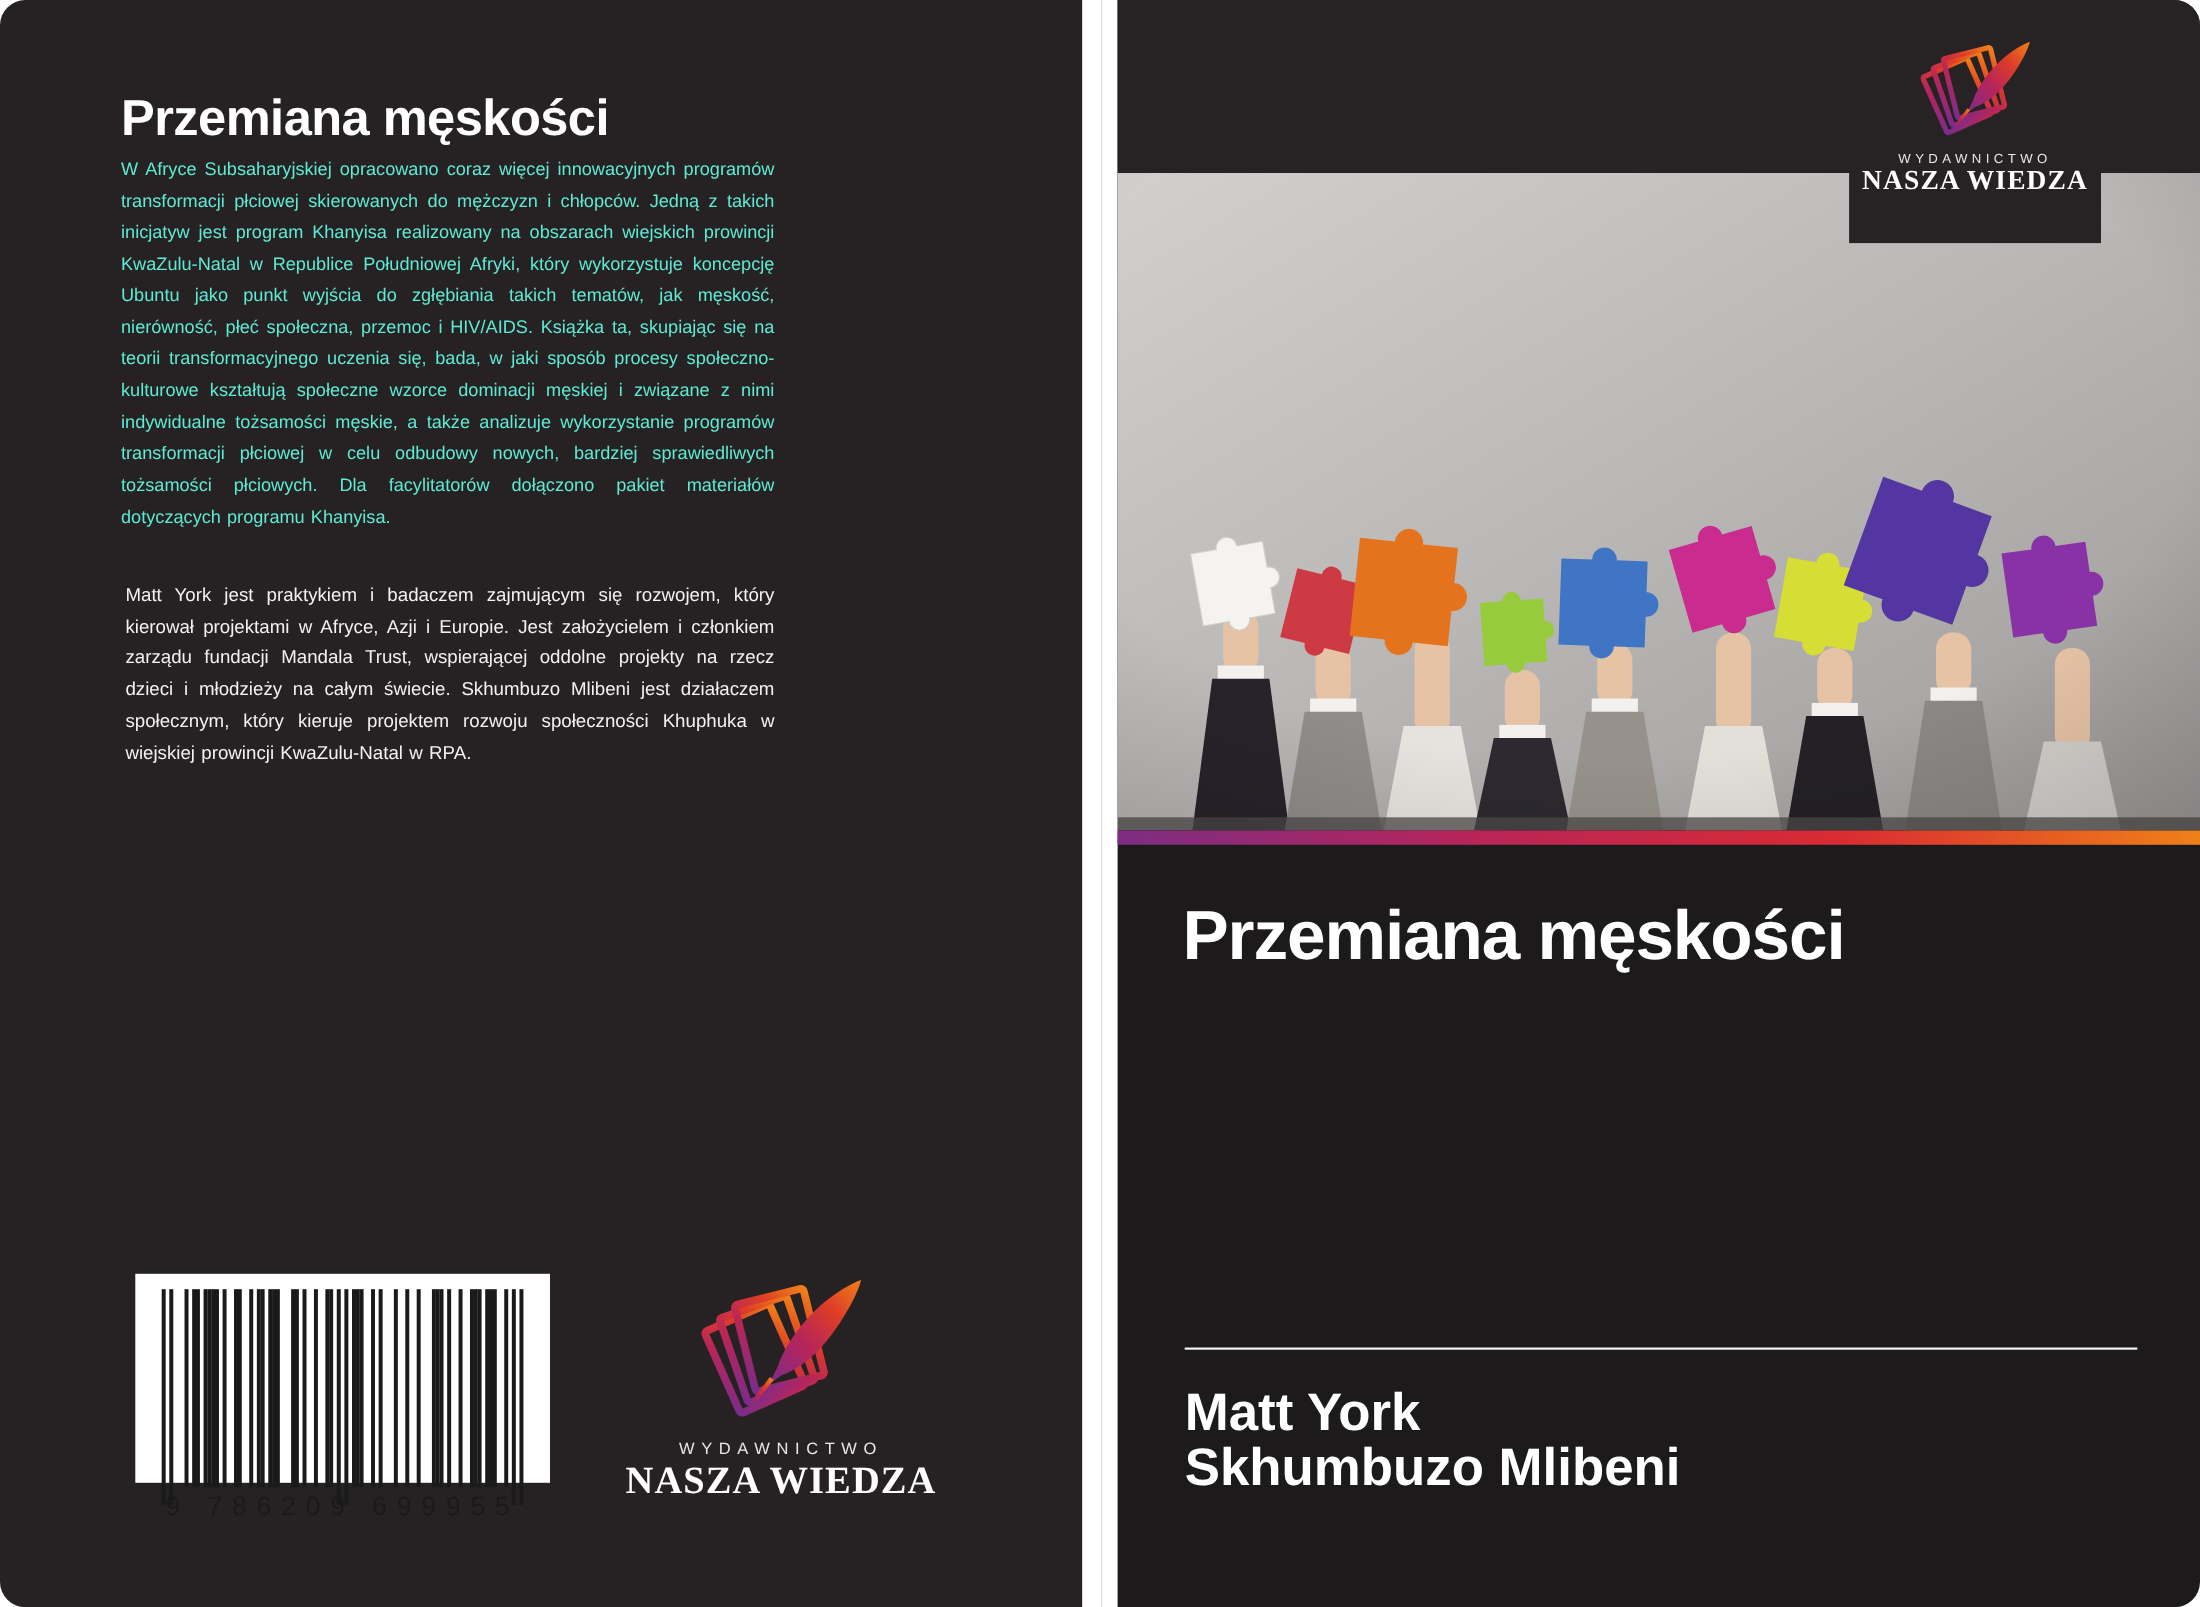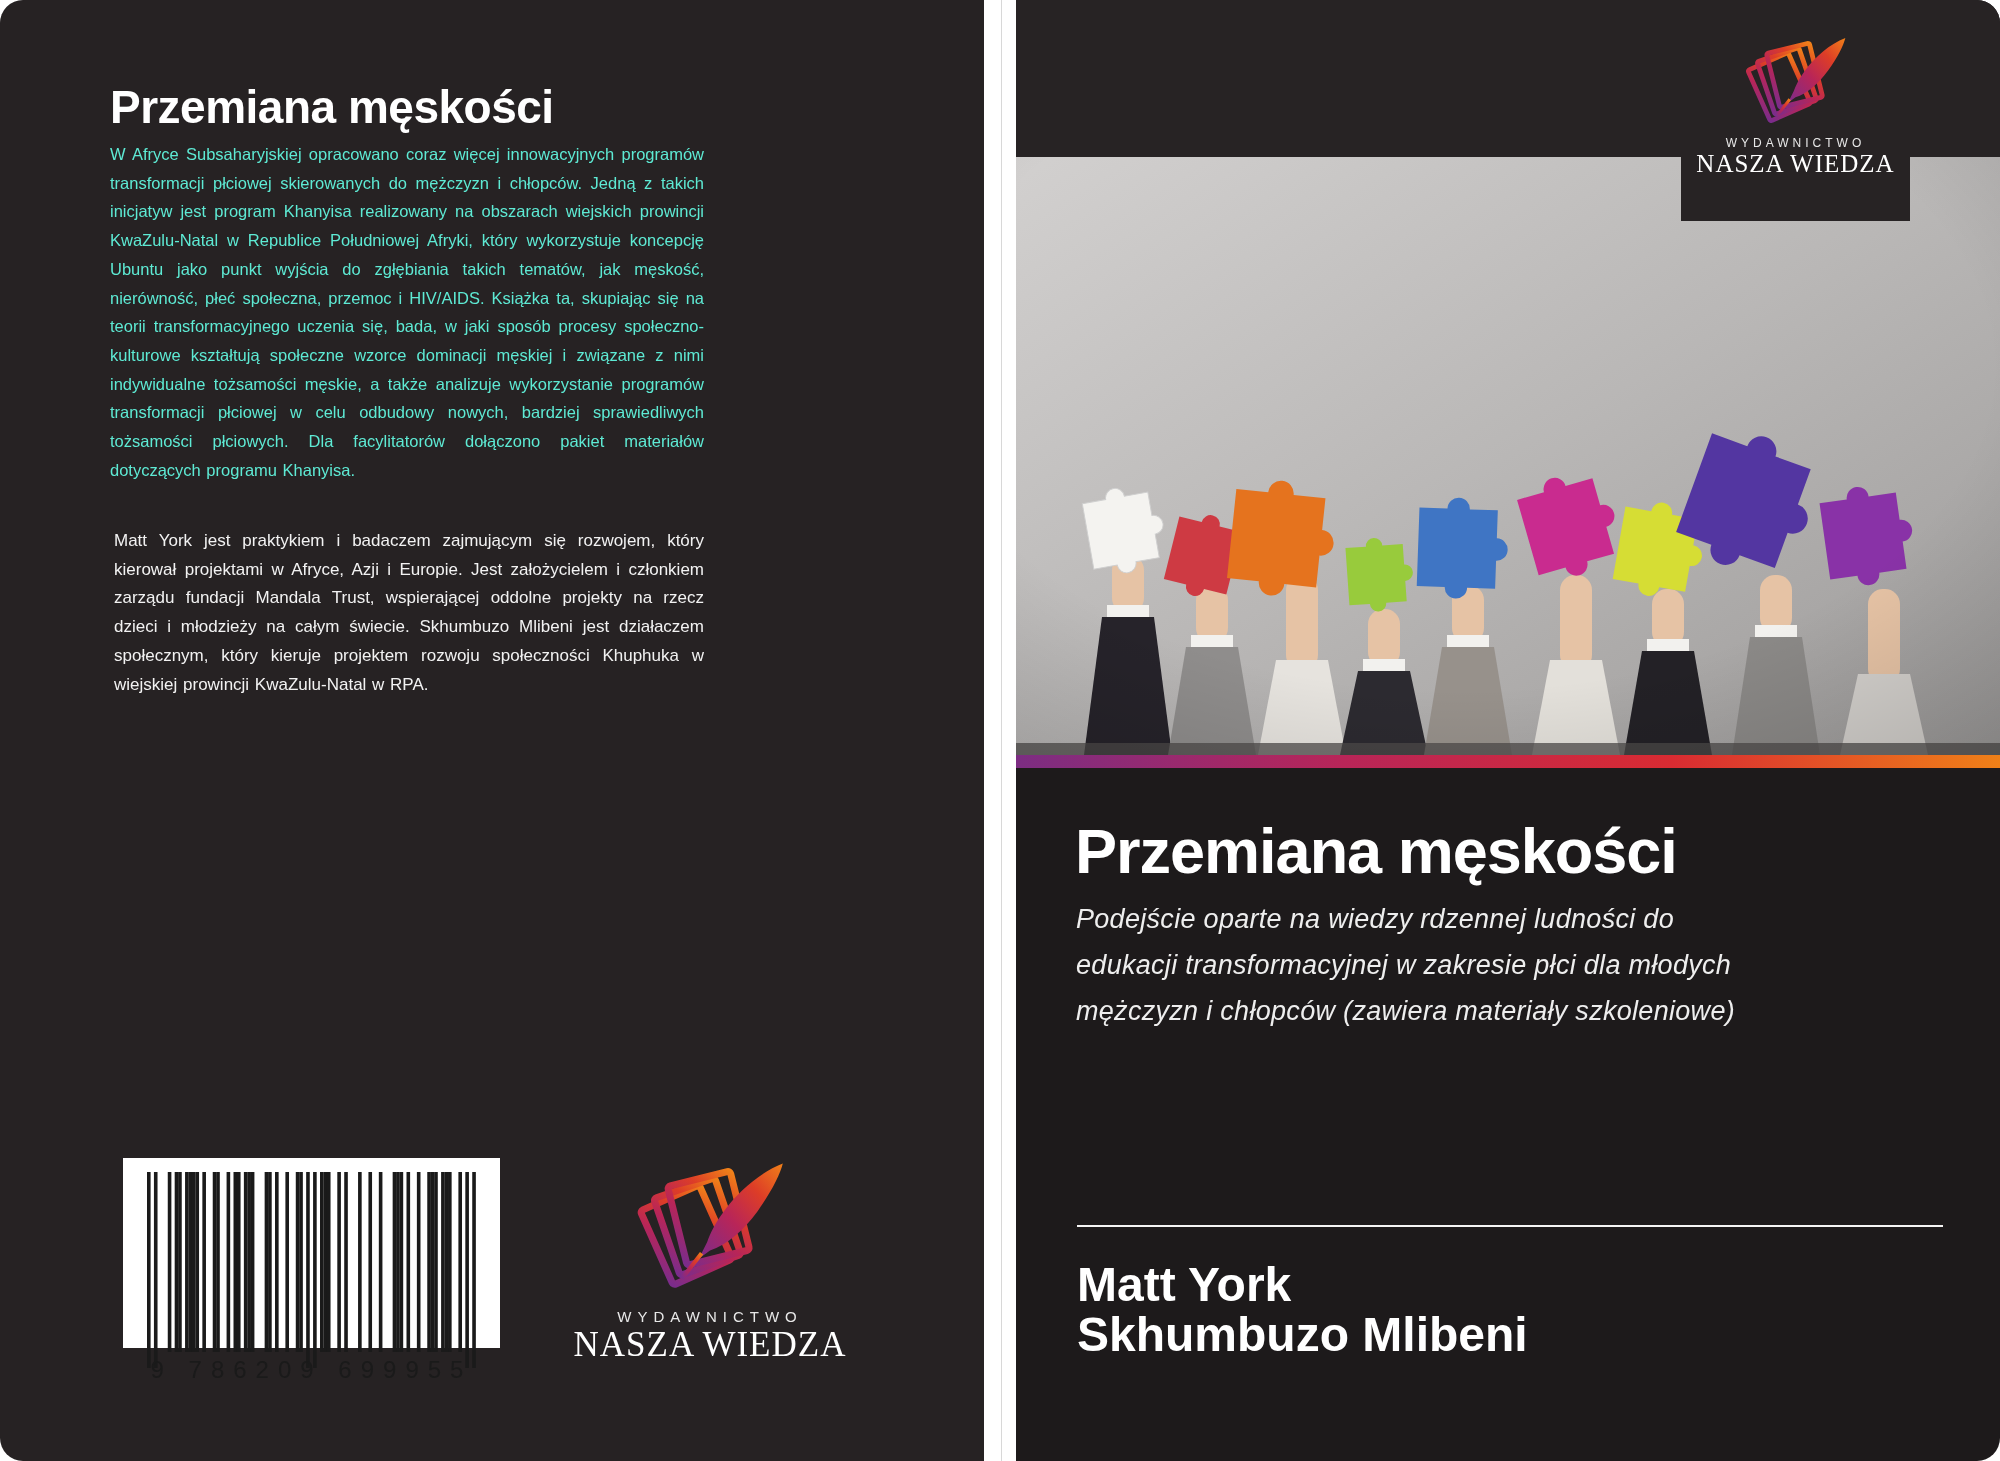--- a/index.html
+++ b/index.html
@@ -35,21 +35,21 @@
   .barcode-digits {
     position:absolute; left:0; top:198px; width:100%; text-align:center;
     font-size:24px; letter-spacing:9px; color:#1a1a1a; white-space:nowrap;
   }
   
   .pub-logo { position:absolute; text-align:center; }
   .pub-name-top {
     color:#e8e8e8; letter-spacing:6px; font-size:15px; margin-top:6px;
   }
   .pub-name-main {
-    color:#ffffff; font-family:"Liberation Serif", serif; font-weight:normal;
+    color:#ffffff; font-family:"Liberation Serif", serif; font-weight:bold;
     letter-spacing:1px;
   }
   .back-logo { left:560px; top:1158px; width:300px; }
   .back-logo .pub-name-main { font-size:35px; }
   .front-logo-box {
     position:absolute; left:665px; top:0; width:229px; height:221px;
     background:#272324; text-align:center; z-index:5;
   }
   .front-logo-box .pub-name-top { letter-spacing:4px; font-size:12px; margin-top:2px; }
   .front-logo-box .pub-name-main { font-size:25px; }
@@ -288,25 +288,20 @@
         <path d="M54 68 L40 86" stroke="url(#lgB)" stroke-width="3" fill="none"></path>
       </svg>
       <div class="pub-name-top">WYDAWNICTWO</div>
       <div class="pub-name-main">NASZA WIEDZA</div>
     </div>
 
     <div class="accent-strip" id="accent-strip" style="background: linear-gradient(90deg, rgb(124, 45, 131), rgb(184, 37, 88), rgb(217, 43, 50), rgb(239, 128, 24));"></div>
 
     <h1 class="front-title">Przemiana męskości</h1>
 
-    <div class="front-subtitle">
-      <div>Podejście oparte na wiedzy rdzennej ludności do</div>
-      <div>edukacji transformacyjnej w zakresie płci dla młodych</div>
-      <div>mężczyzn i chłopców (zawiera materiały szkoleniowe)</div>
-    </div>
 
     <hr class="authors-rule">
 
     <div class="front-authors">
       <div>Matt York</div>
       <div>Skhumbuzo Mlibeni</div>
     </div>
   </section>
 </div>
 

